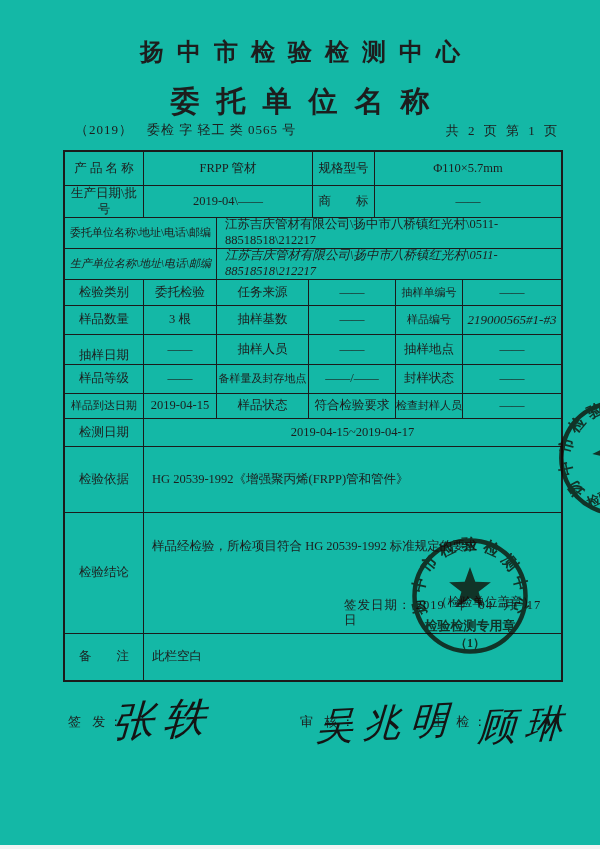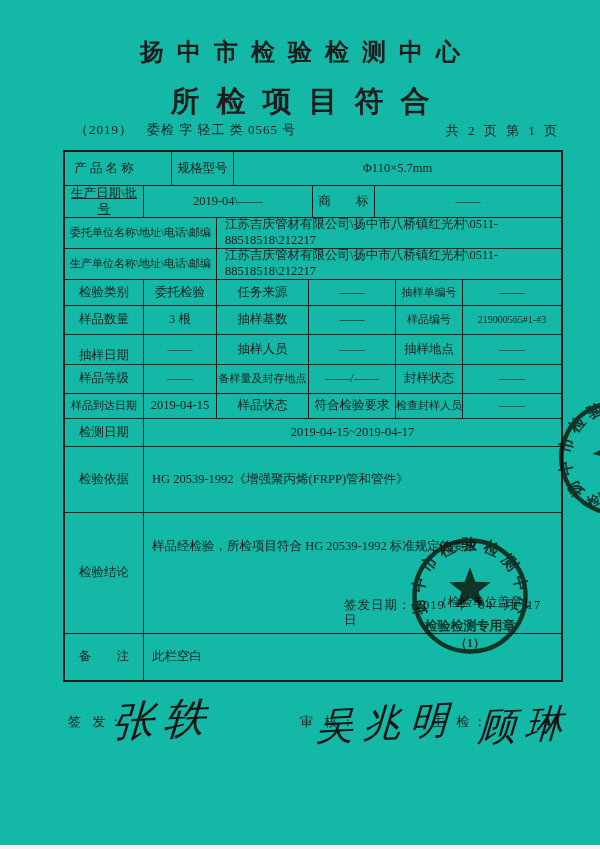--- a/index.html
+++ b/index.html
@@ -14,21 +14,21 @@
   .page-info{position:absolute;top:122px;right:52px;font-size:13px;letter-spacing:3px;}
   
   .tbl{position:absolute;left:63px;top:150px;width:500px;border:2px solid #1b1b1b;box-sizing:border-box;background:transparent;}
   .tr{display:flex;width:100%;box-sizing:border-box;}
   .tr + .tr{border-top:1px solid #1b1b1b;}
   .td{box-sizing:border-box;display:flex;align-items:center;justify-content:center;
       font-size:12.5px;line-height:1.25;text-align:center;overflow:hidden;}
   .td + .td{border-left:1px solid #1b1b1b;}
   .td.left{justify-content:flex-start;text-align:left;padding-left:8px;}
   .td.sm{font-size:11px;}
-  .td.xs{font-size:10px;letter-spacing:0;}
+  .td.xs{font-size:13px;letter-spacing:0;font-style:italic;}
   .grow{flex:1;}
   .conc{position:relative;align-items:flex-start;justify-content:flex-start;text-align:left;}
   .conc .line1{padding:26px 10px 0 8px;}
   .conc .seal-note{position:absolute;top:82px;right:26px;font-size:12.5px;}
   .conc .date-line{position:absolute;bottom:4px;left:200px;font-size:12.5px;letter-spacing:1px;}
   .conc .date-line .dval{word-spacing:6px;}
   
   .sig-label{position:absolute;font-size:13px;letter-spacing:4px;}
   .sig-name{position:absolute;font-size:38px;font-style:italic;letter-spacing:9px;
             font-family:"DejaVu Serif","Liberation Serif",serif;color:#141414;
@@ -39,45 +39,46 @@
   
   .scan-edge-r{position:absolute;top:0;right:0;width:3px;height:849px;background:#e9e9e9;}
   .scan-edge-b{position:absolute;left:0;bottom:0;width:600px;height:4px;background:#f3f3f3;}
 </style>
 </head>
 <body>
 
 <div class="page">
 
   <div class="org-name">扬中市检验检测中心</div>
-  <div class="report-title">所检项目符合</div>
+  <div class="report-title">委托单位名称</div>
   <div class="doc-number">（2019）　委检 字 轻工 类 0565 号</div>
   <div class="page-info">共 2 页 第 1 页</div>
 
   <div class="tbl">
 
     <div class="tr" style="height:33px;">
       <div class="td" style="width:78px;">产 品 名 称</div>
-      <div class="td" style="width:62px;margin-left:28px;">规格型号</div>
+      <div class="td" style="width:169px;">FRPP 管材</div>
+      <div class="td" style="width:62px;">规格型号</div>
       <div class="td grow">Φ110×5.7mm</div>
     </div>
 
     <div class="tr" style="height:32px;">
-      <div class="td" style="width:78px;text-decoration:underline;">生产日期\批号</div>
+      <div class="td" style="width:78px;">生产日期\批号</div>
       <div class="td" style="width:169px;">2019-04\——</div>
       <div class="td" style="width:62px;">商　　标</div>
       <div class="td grow">——</div>
     </div>
 
     <div class="tr" style="height:31px;justify-content:flex-end;">
       <div class="td sm" style="width:151px;">委托单位名称\地址\电话\邮编</div>
       <div class="td grow left">江苏吉庆管材有限公司\扬中市八桥镇红光村\0511-88518518\212217</div>
     </div>
 
-    <div class="tr" style="height:31px;">
+    <div class="tr" style="height:31px;font-style:italic;">
       <div class="td sm" style="width:151px;">生产单位名称\地址\电话\邮编</div>
       <div class="td grow left">江苏吉庆管材有限公司\扬中市八桥镇红光村\0511-88518518\212217</div>
     </div>
 
     <div class="tr" style="height:26px;">
       <div class="td" style="width:78px;">检验类别</div>
       <div class="td" style="width:73px;text-align:center;">委托检验</div>
       <div class="td" style="width:92px;">任务来源</div>
       <div class="td" style="width:87px;">——</div>
       <div class="td sm" style="width:67px;">抽样单编号</div>

